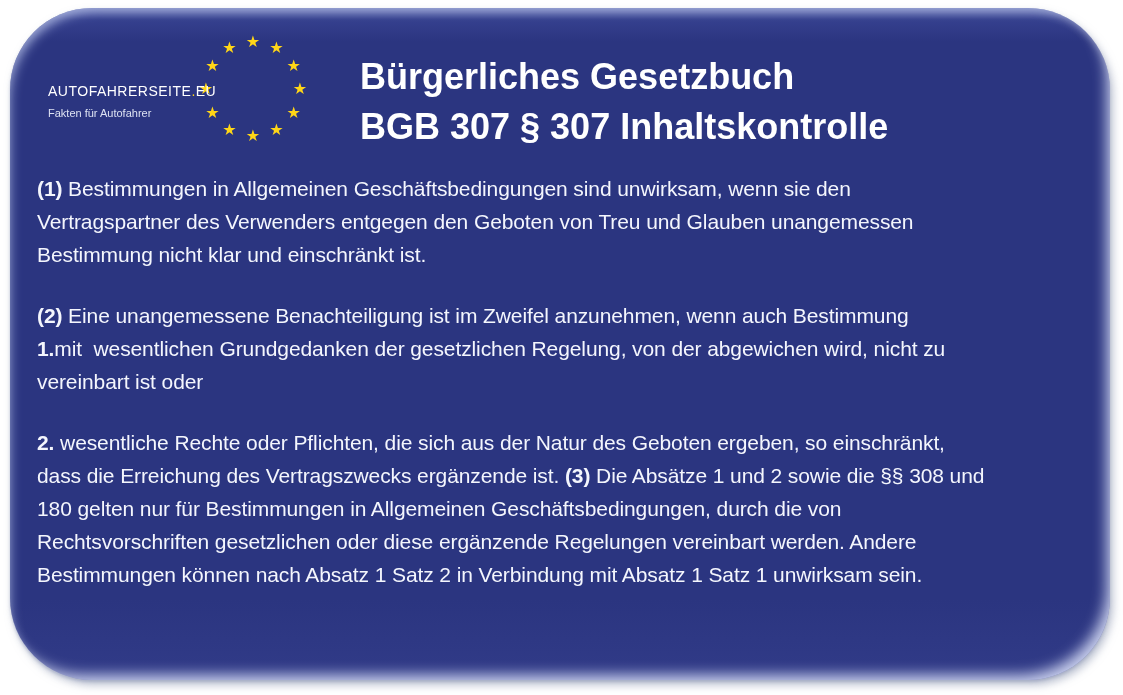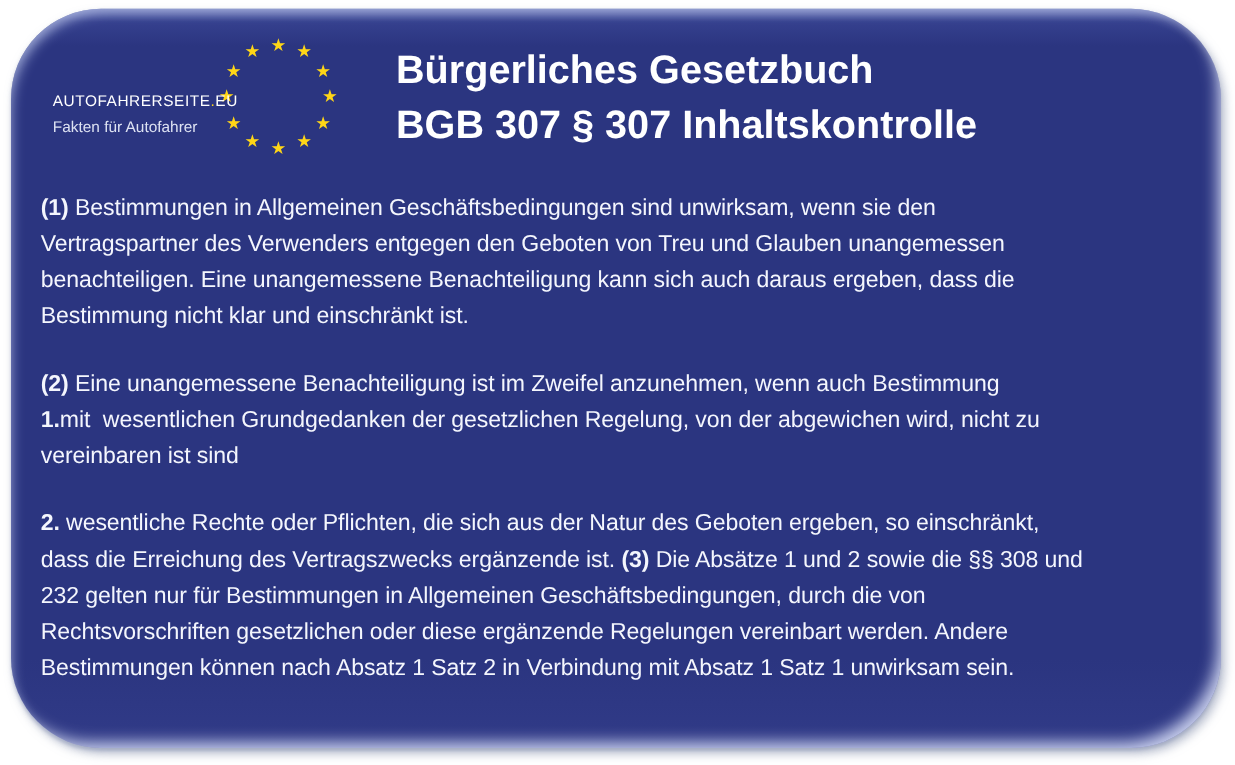--- a/index.html
+++ b/index.html
@@ -21,23 +21,23 @@
       inset 0 7px 10px -5px rgba(255,255,255,0.30);
   }
   .card-header{position:relative;height:164px;}
   
   .logo{position:absolute;left:38px;top:70px;width:300px;height:90px;}
   .star-ring{position:absolute;left:205px;top:11px;width:0;height:0;}
   .star{position:absolute;transform:translate(-50%,-50%);font-size:16px;line-height:16px;}
   .brand{position:relative;font-size:14px;font-weight:normal;color:#ffffff;
          letter-spacing:0.5px;line-height:26px;white-space:nowrap;}
   .brand .dot{color:#ffd617;}
-  .tagline{position:relative;font-size:14px;color:#dde2f2;margin-top:3px;white-space:nowrap;}
+  .tagline{position:relative;font-size:11px;color:#dde2f2;margin-top:3px;white-space:nowrap;}
   
-  .title{position:absolute;left:350px;top:30px;color:#ffffff;font-weight:bold;
+  .title{position:absolute;left:350px;top:44px;color:#ffffff;font-weight:bold;
          font-size:36px;line-height:50px;white-space:nowrap;}
   
   .card-body{padding:0 16px 0 27px;overflow:hidden;color:#f4f6fd;
              font-size:21px;line-height:33px;letter-spacing:-0.1px;}
   .para{margin:0 0 28px 0;}
   .line{white-space:pre;}
   .seg.bold{font-weight:bold;}
 </style>
 </head>
 <body>
@@ -64,29 +64,28 @@
     </div>
     <div class="title">
       <div>Bürgerliches Gesetzbuch</div>
       <div>BGB 307 § 307 Inhaltskontrolle</div>
     </div>
   </div>
   <div class="card-body" id="body-text">
       <div class="para">
         <div class="line"><span class="seg bold">(1)</span><span class="seg"> Bestimmungen in Allgemeinen Geschäftsbedingungen sind unwirksam, wenn sie den</span></div>
         <div class="line"><span class="seg">Vertragspartner des Verwenders entgegen den Geboten von Treu und Glauben unangemessen</span></div>
-        <div class="line"><span class="seg">benachteiligen. Eine unangemessene Benachteiligung kann sich auch daraus ergeben, dass die</span></div>
         <div class="line"><span class="seg">Bestimmung nicht klar und einschränkt ist.</span></div>
       </div>
       <div class="para">
         <div class="line"><span class="seg bold">(2)</span><span class="seg"> Eine unangemessene Benachteiligung ist im Zweifel anzunehmen, wenn auch Bestimmung</span></div>
         <div class="line"><span class="seg bold">1.</span><span class="seg">mit  wesentlichen Grundgedanken der gesetzlichen Regelung, von der abgewichen wird, nicht zu</span></div>
-        <div class="line"><span class="seg">vereinbaren ist sind</span></div>
+        <div class="line"><span class="seg">vereinbart ist oder</span></div>
       </div>
       <div class="para">
         <div class="line"><span class="seg bold">2.</span><span class="seg"> wesentliche Rechte oder Pflichten, die sich aus der Natur des Geboten ergeben, so einschränkt,</span></div>
         <div class="line"><span class="seg">dass die Erreichung des Vertragszwecks ergänzende ist. </span><span class="seg bold">(3)</span><span class="seg"> Die Absätze 1 und 2 sowie die §§ 308 und</span></div>
-        <div class="line"><span class="seg">232 gelten nur für Bestimmungen in Allgemeinen Geschäftsbedingungen, durch die von</span></div>
+        <div class="line"><span class="seg">180 gelten nur für Bestimmungen in Allgemeinen Geschäftsbedingungen, durch die von</span></div>
         <div class="line"><span class="seg">Rechtsvorschriften gesetzlichen oder diese ergänzende Regelungen vereinbart werden. Andere</span></div>
         <div class="line"><span class="seg">Bestimmungen können nach Absatz 1 Satz 2 in Verbindung mit Absatz 1 Satz 1 unwirksam sein.</span></div>
       </div>
     </div>
 </div>
 
 </body></html>

